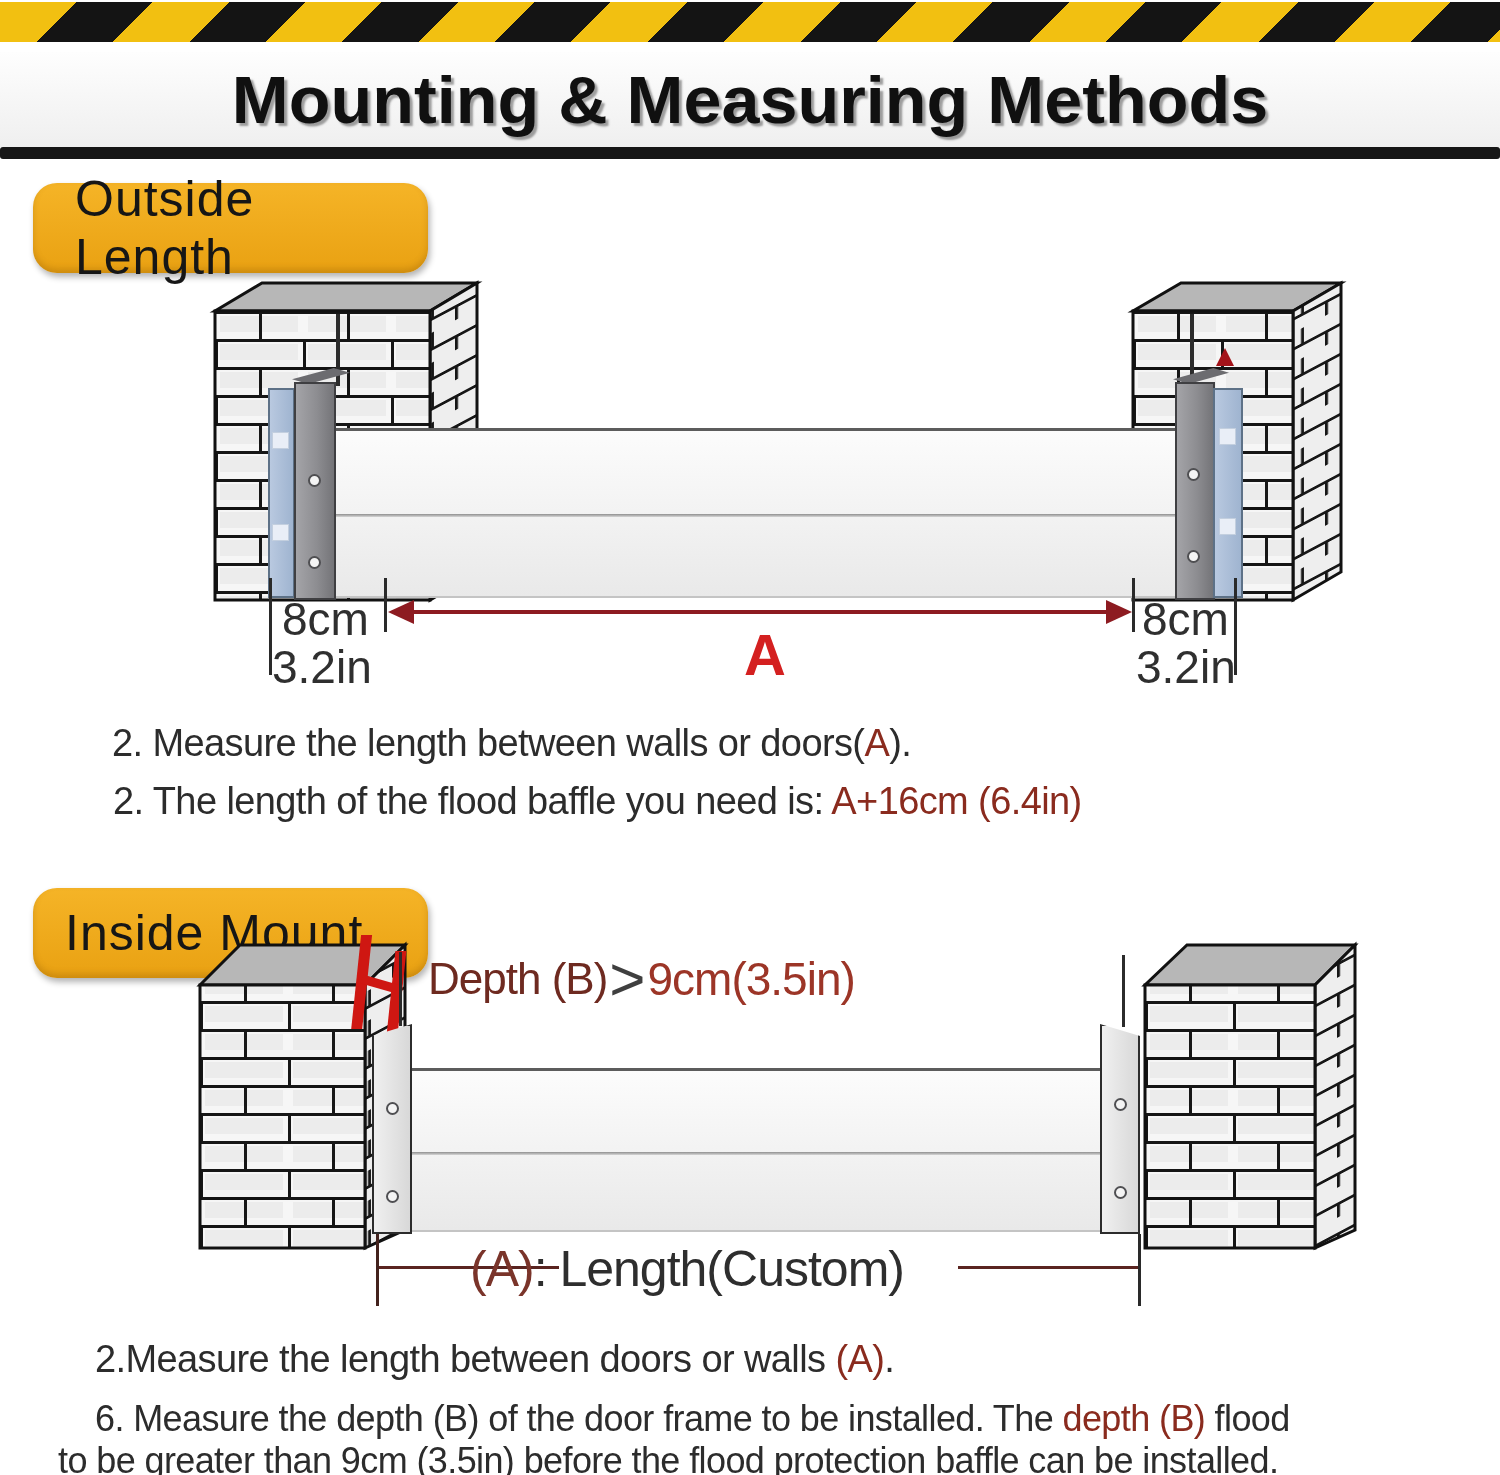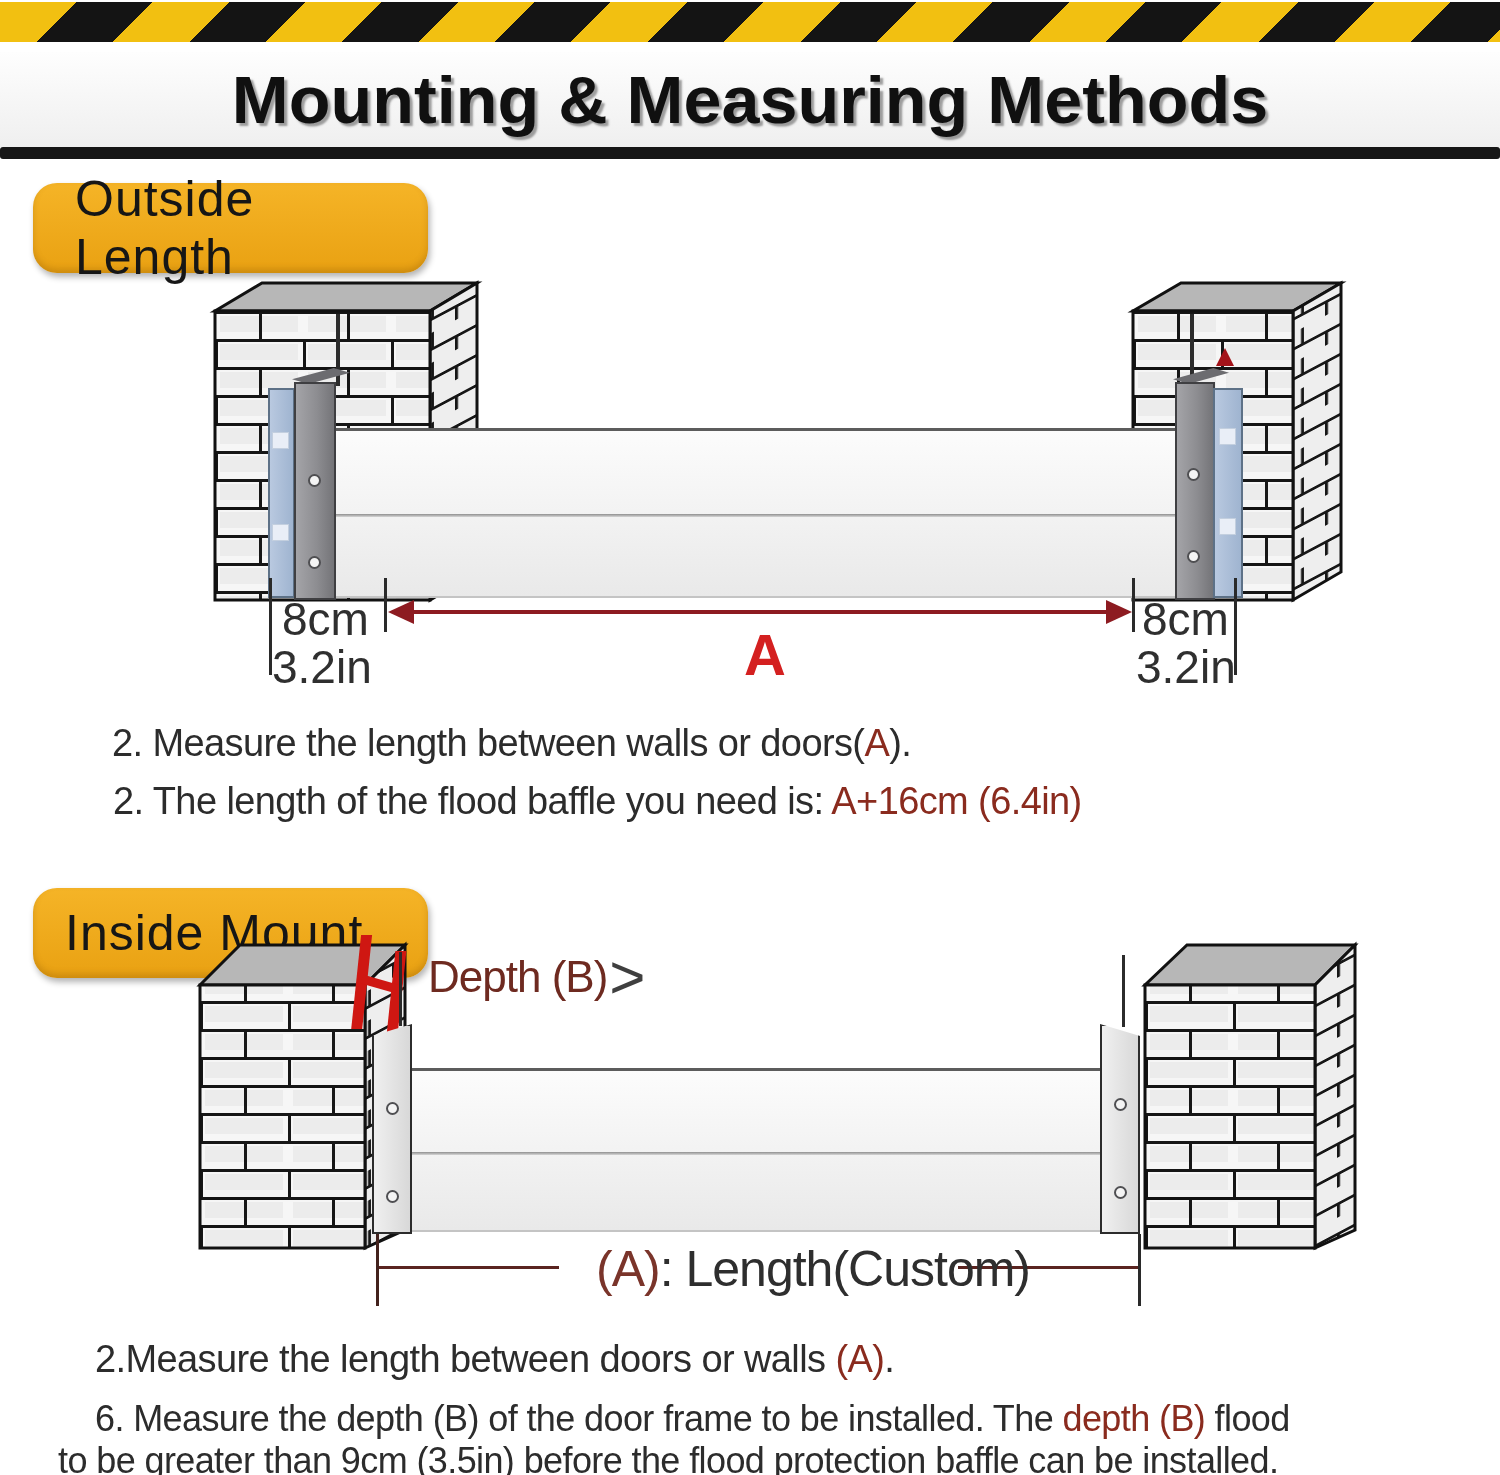--- a/index.html
+++ b/index.html
@@ -75,21 +75,21 @@
   .meas-label{font-size:46px;color:#2f2f2f;white-space:nowrap;}
   .span-label{display:flex;align-items:baseline;justify-content:center;white-space:nowrap;}
   .span-label .big-a{font-size:58px;font-weight:bold;color:#d42020;line-height:1;}
   .span-label .rest{font-size:43px;color:#3a3a3a;}
 
   .depth-label{display:flex;align-items:center;white-space:nowrap;}
   .depth-label .d-pre{font-size:44px;color:#6e2a20;letter-spacing:-1px;}
   .depth-label .d-gt{font-size:62px;color:#3f3f3f;font-weight:normal;margin:0 2px;line-height:.8;}
   .depth-label .d-val{font-size:46px;color:#9c3527;letter-spacing:-1px;}
 
-  .len-label{font-size:50px;white-space:nowrap;text-align:right;color:#2e2e2e;letter-spacing:-1px;}
+  .len-label{font-size:50px;white-space:nowrap;text-align:left;color:#2e2e2e;letter-spacing:-1px;}
   .len-label .m{color:#7a342a;}
 
   
   .instr{font-size:38px;color:#2c2c2c;letter-spacing:-.6px;white-space:nowrap;}
   .instr-sm{font-size:36px;}
   .maroon{color:#8a2b1e;}
   .red-arrow-up{width:0;height:0;border-left:9px solid transparent;border-right:9px solid transparent;border-bottom:18px solid #a3131a;}
 </style>
 </head>
 <body>
@@ -206,20 +206,21 @@
     <path d="M58 20 V114" stroke="#cf1712" stroke-width="11" fill="none"></path>
     <path d="M22 48 L58 58" stroke="#cf1712" stroke-width="9" fill="none"></path>
   </g>
 </svg>
 <div class="abs anchor-line" style="left:399px;top:952px;height:74px;width:3px"></div>
 <div class="abs anchor-line" style="left:1122px;top:955px;height:72px;width:3px"></div>
 
 <div class="abs depth-label" style="left:428px;top:952px">
   <span class="d-pre">Depth (B) </span>
   <span class="d-gt">&gt;</span>
+  <span class="d-val">9cm(3.5in)</span>
 </div>
 
 <div class="abs barrier" style="left:410px;top:1068px;width:692px;height:164px">
   <div class="split" style="top:81px"></div>
 </div>
 
 <div class="abs plate plate-l" style="left:372px;top:1024px;width:40px;height:210px"></div>
 <div class="abs screw" style="left:386px;top:1102px"></div>
 <div class="abs screw" style="left:386px;top:1190px"></div>
 <div class="abs plate plate-r" style="left:1100px;top:1024px;width:40px;height:210px"></div>

